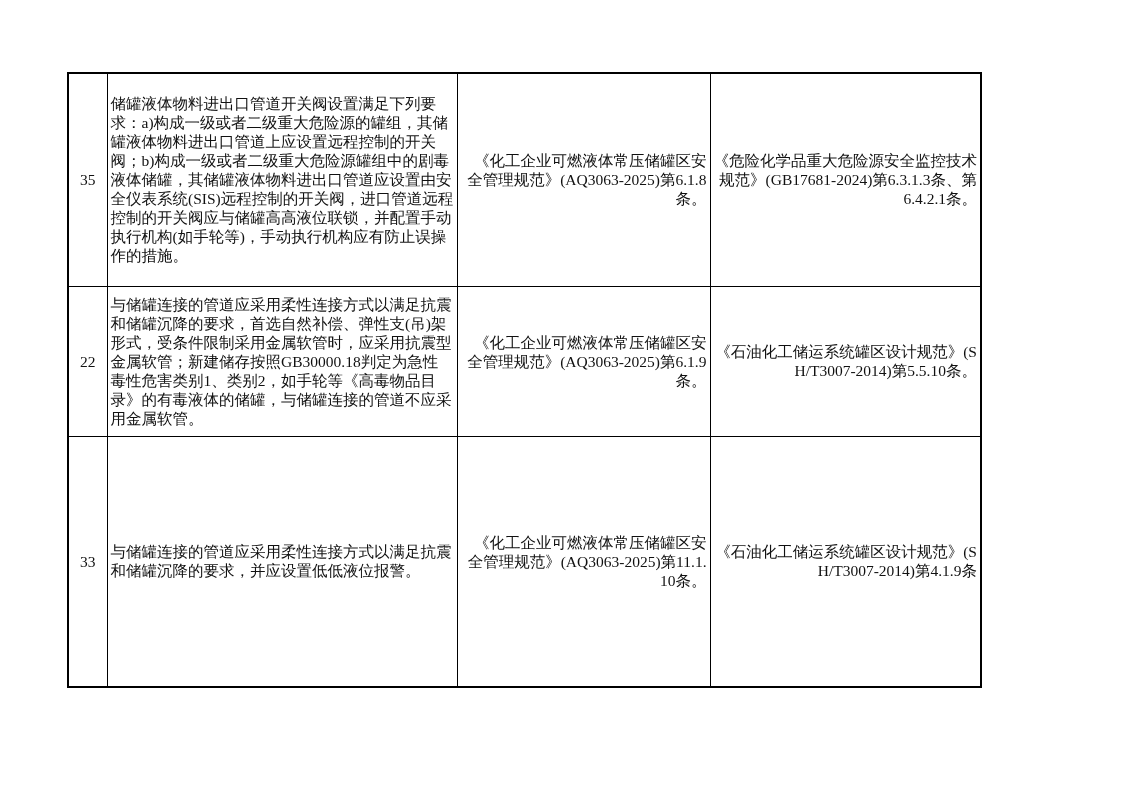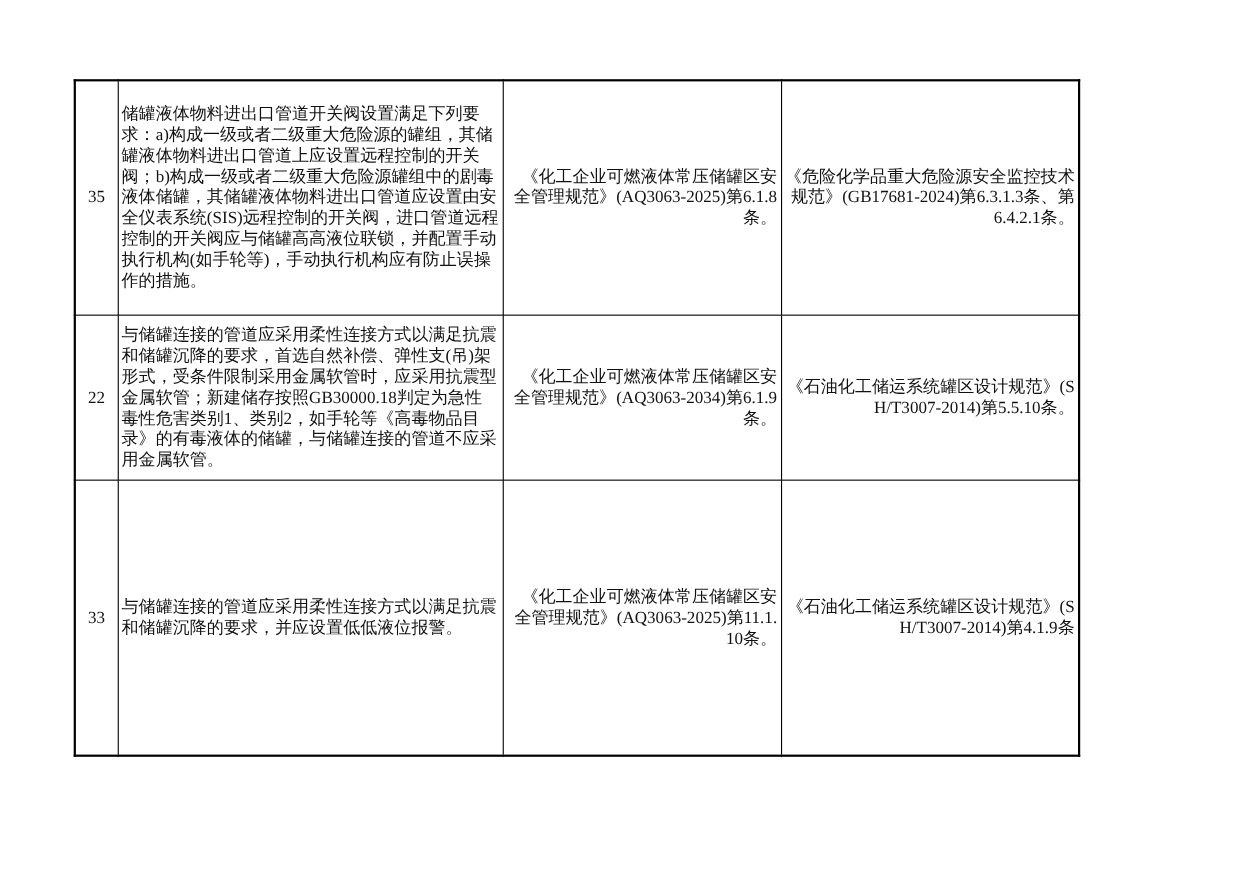--- a/index.html
+++ b/index.html
@@ -67,21 +67,21 @@
     <tbody>
       <tr class="row-0">
         <td class="col-no">35</td>
         <td class="col-req">储罐液体物料进出口管道开关阀设置满足下列要求：a)构成一级或者二级重大危险源的罐组，其储罐液体物料进出口管道上应设置远程控制的开关阀；b)构成一级或者二级重大危险源罐组中的剧毒液体储罐，其储罐液体物料进出口管道应设置由安全仪表系统(SIS)远程控制的开关阀，进口管道远程控制的开关阀应与储罐高高液位联锁，并配置手动执行机构(如手轮等)，手动执行机构应有防止误操作的措施。</td>
         <td class="col-reg1">《化工企业可燃液体常压储罐区安全管理规范》(AQ3063-2025)第6.1.8条。</td>
         <td class="col-reg2">《危险化学品重大危险源安全监控技术规范》(GB17681-2024)第6.3.1.3条、第6.4.2.1条。</td>
       </tr>
       <tr class="row-1">
         <td class="col-no">22</td>
         <td class="col-req">与储罐连接的管道应采用柔性连接方式以满足抗震和储罐沉降的要求，首选自然补偿、弹性支(吊)架形式，受条件限制采用金属软管时，应采用抗震型金属软管；新建储存按照GB30000.18判定为急性毒性危害类别1、类别2，如手轮等《高毒物品目录》的有毒液体的储罐，与储罐连接的管道不应采用金属软管。</td>
-        <td class="col-reg1">《化工企业可燃液体常压储罐区安全管理规范》(AQ3063-2034)第6.1.9条。</td>
+        <td class="col-reg1">《化工企业可燃液体常压储罐区安全管理规范》(AQ3063-2025)第6.1.9条。</td>
         <td class="col-reg2">《石油化工储运系统罐区设计规范》(SH/T3007-2014)第5.5.10条。</td>
       </tr>
       <tr class="row-2">
         <td class="col-no">33</td>
         <td class="col-req">与储罐连接的管道应采用柔性连接方式以满足抗震和储罐沉降的要求，并应设置低低液位报警。</td>
         <td class="col-reg1">《化工企业可燃液体常压储罐区安全管理规范》(AQ3063-2025)第11.1.10条。</td>
         <td class="col-reg2">《石油化工储运系统罐区设计规范》(SH/T3007-2014)第4.1.9条</td>
       </tr>
     </tbody>
   </table>

